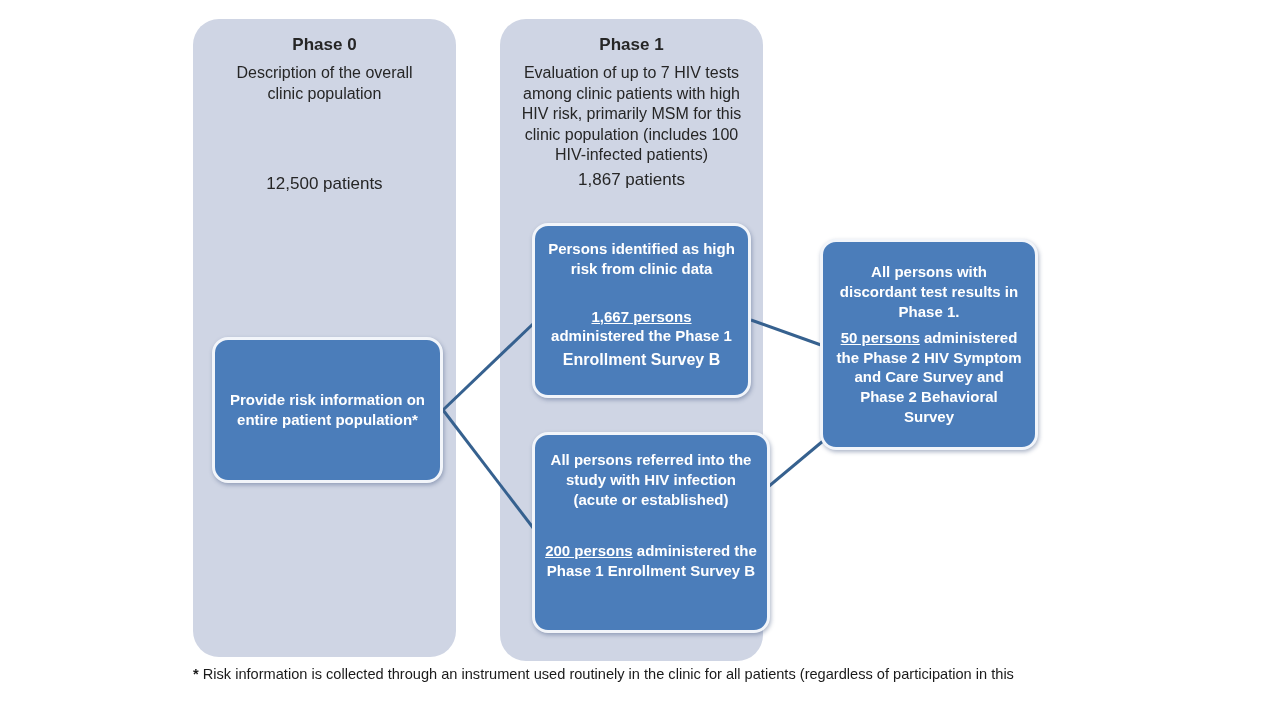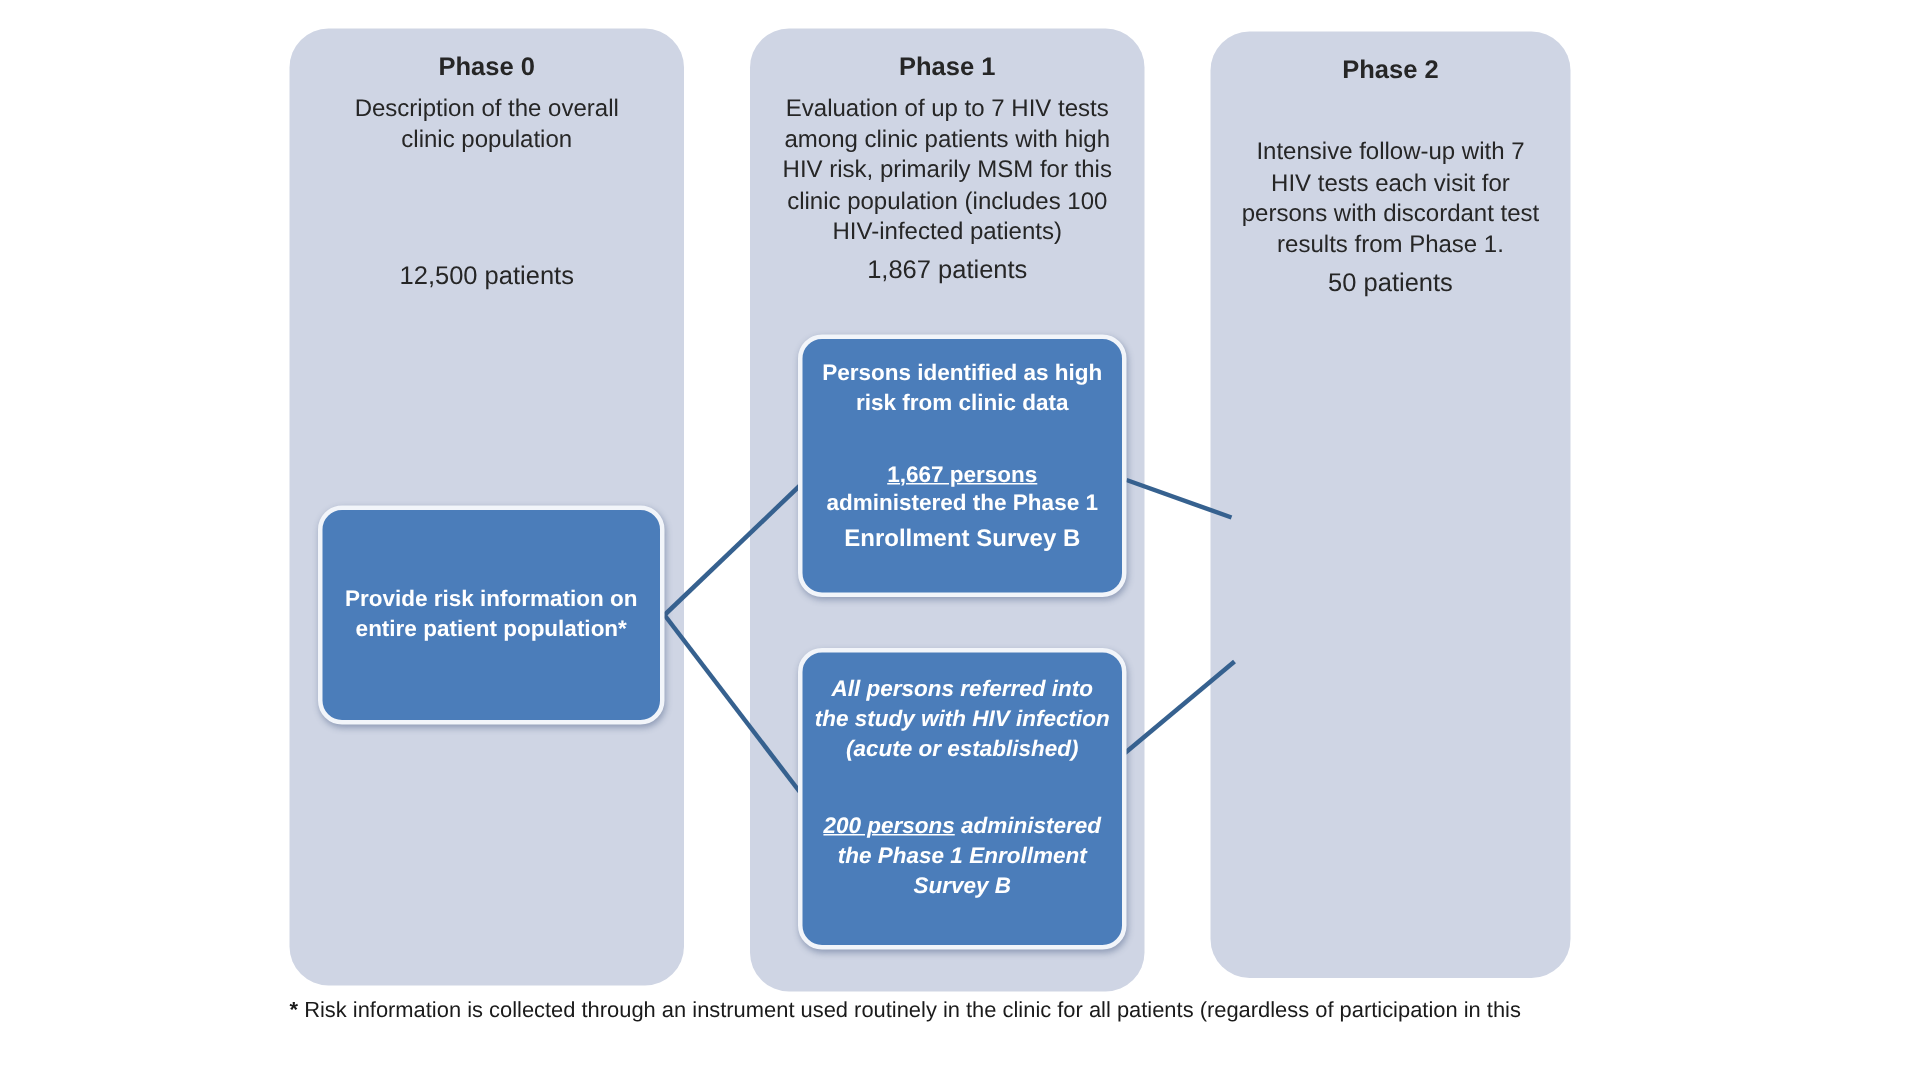--- a/index.html
+++ b/index.html
@@ -59,21 +59,21 @@
     box-sizing: border-box;
     color: var(--box-text, #ffffff);
     display:flex; flex-direction:column; justify-content:center; align-items:center;
     text-align:center;
     font-size:15px; font-weight:600; line-height:1.32;
     box-shadow: 1px 2px 4px rgba(70,90,130,0.45);
   }
   .box p { margin:0; }
   #box-p0      { left:212px; top:337px; width:231px; height:146px; padding:8px 14px; }
   #box-p1-top  { left:532px; top:223px; width:219px; height:175px; padding:13px 8px 8px; justify-content:flex-start; }
-  #box-p1-bot  { left:532px; top:432px; width:219px; height:201px; padding:15px 8px 8px; justify-content:flex-start;font-style:italic; }
+  #box-p1-bot  { left:532px; top:432px; width:238px; height:201px; padding:15px 8px 8px; justify-content:flex-start; }
   #box-p2      { left:820px; top:239px; width:218px; height:211px; padding:8px 11px; }
 
   .spacer-28 { height:28px; }
   .spacer-32 { height:32px; }
   .gap-6 { margin-top:6px !important; }
 
   .highlight { font-weight:700; text-decoration:underline; }
   .light-line { font-weight:700; font-size:16px; margin-top:3px !important; }
 
   
@@ -103,43 +103,42 @@
     <p class="panel-desc">Description of the overall clinic population</p>
     <p class="panel-stat">12,500 patients</p>
   </section>
 
   <section class="panel" id="panel-1">
     <h2 class="panel-title">Phase 1</h2>
     <p class="panel-desc">Evaluation of up to 7 HIV tests among clinic patients with high HIV risk, primarily MSM for this clinic population (includes 100 HIV-infected patients)</p>
     <p class="panel-stat">1,867 patients</p>
   </section>
 
-  <section class="panel" id="panel-2">
-    <h2 class="panel-title">Phase 2</h2>
-    <p class="panel-desc">Intensive follow-up with 7 HIV tests each visit for persons with discordant test results from Phase 1.</p>
-    <p class="panel-stat">50 patients</p>
-  </section>
 
   <div class="box" id="box-p0">
     <p>Provide risk information on entire patient population*</p>
   </div>
 
   <div class="box" id="box-p1-top">
     <p>Persons identified as high risk from clinic data</p>
     <div class="spacer-28"></div>
     <p class="highlight">1,667 persons</p>
     <p>administered the Phase 1</p>
     <p class="light-line">Enrollment Survey B</p>
   </div>
 
   <div class="box" id="box-p1-bot">
     <p>All persons  referred into the study  with HIV infection (acute or established)</p>
     <div class="spacer-32"></div>
     <p><span class="highlight">200 persons</span><span> administered the Phase 1 Enrollment Survey B</span></p>
   </div>
 
+  <div class="box" id="box-p2">
+    <p>All persons with discordant test results in Phase 1.</p>
+    <p class="gap-6"><span class="highlight">50 persons</span><span> administered the Phase 2 HIV Symptom and Care Survey and Phase 2 Behavioral Survey</span></p>
+  </div>
 
   <p class="footnote">
     <strong>*</strong>
     <span>Risk information is collected through an instrument used routinely in the clinic for all patients (regardless of participation in this</span><br>
   </p>
 
 </div>
 
 </body></html>

